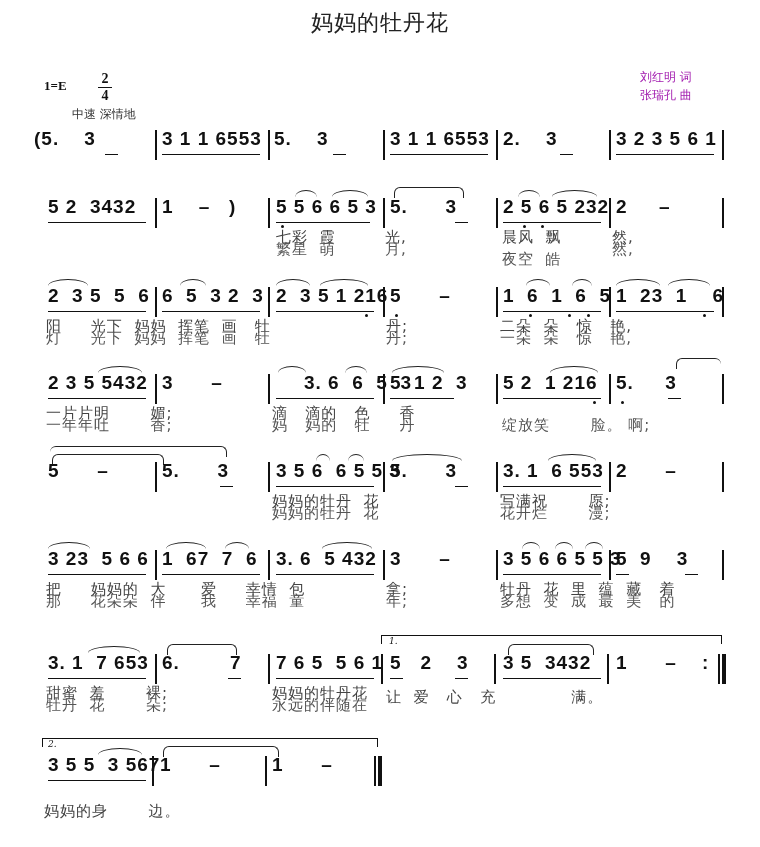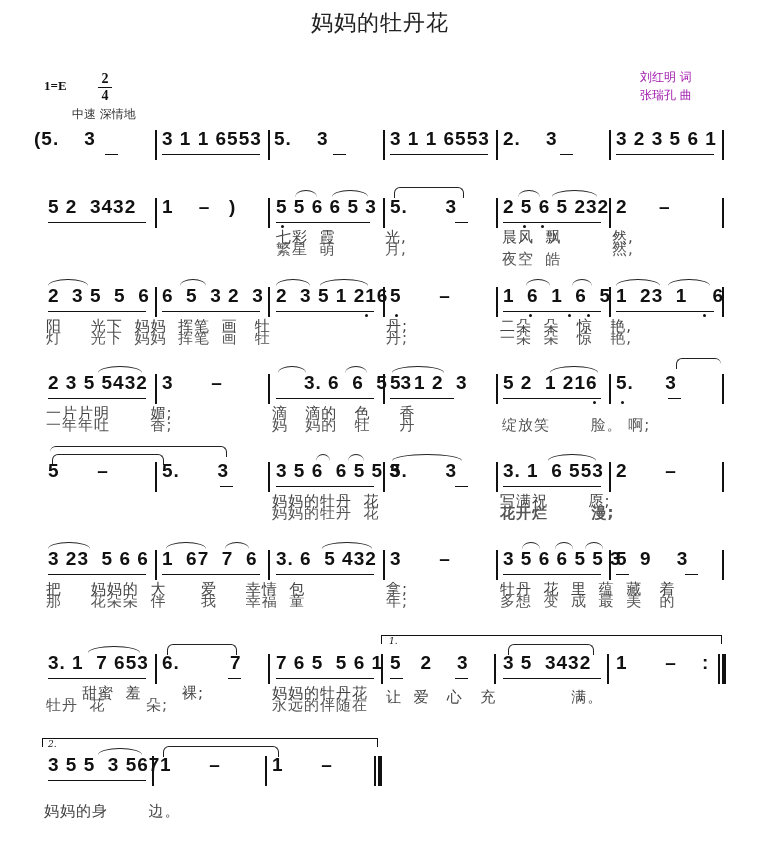--- a/index.html
+++ b/index.html
@@ -193,21 +193,21 @@
   <div class="ul1" style="left:276px;top:28px;width:98px;"></div>
   <div class="ul1" style="left:455px;top:28px;width:13px;"></div>
   <div class="ul1" style="left:503px;top:28px;width:98px;"></div>
   <div class="slur" style="left:316px;top:-4px;width:14px;"></div>
   <div class="slur" style="left:348px;top:-4px;width:16px;"></div>
   <div class="slur" style="left:392px;top:-4px;width:70px;"></div>
   <div class="slur" style="left:548px;top:-4px;width:48px;"></div>
   <span class="lyric" style="left:272px;top:34px;">妈妈的牡丹  花</span>
   <span class="lyric v2" style="left:272px;top:46px;">妈妈的牡丹  花</span>
   <span class="lyric" style="left:500px;top:34px;">写满祝       愿;</span>
-  <span class="lyric v2" style="left:500px;top:46px;font-weight:bold;">花开烂       漫;</span>
+  <span class="lyric v2" style="left:500px;top:46px;">花开烂       漫;</span>
 </div>
 
 <div class="row" style="top:546px;">
   <span class="notes" style="left:48px;">3 23  5 6 6</span>
   <div class="bar-line" style="left:155px;top:4px;"></div>
   <span class="notes" style="left:162px;">1  67  7  6</span>
   <div class="bar-line" style="left:268px;top:4px;"></div>
   <span class="notes" style="left:276px;">3. 6  5 432</span>
   <div class="bar-line" style="left:383px;top:4px;"></div>
   <span class="notes" style="left:390px;">3      –</span>
@@ -255,21 +255,21 @@
   <div class="endbar" style="left:722px;top:4px;"></div>
   <div class="ul1" style="left:48px;top:28px;width:98px;"></div>
   <div class="ul1" style="left:228px;top:28px;width:13px;"></div>
   <div class="ul1" style="left:276px;top:28px;width:98px;"></div>
   <div class="ul1" style="left:390px;top:28px;width:13px;"></div>
   <div class="ul1" style="left:455px;top:28px;width:13px;"></div>
   <div class="ul1" style="left:503px;top:28px;width:98px;"></div>
   <div class="slur" style="left:88px;top:-4px;width:52px;"></div>
   <div class="tie-bracket" style="left:167px;top:-6px;width:68px;"></div>
   <div class="tie-bracket" style="left:508px;top:-6px;width:84px;"></div>
-  <span class="lyric" style="left:46px;top:34px;margin-left:36px;">甜蜜  羞       裸;</span>
+  <span class="lyric" style="left:46px;top:34px;">甜蜜  羞       裸;</span>
   <span class="lyric v2" style="left:46px;top:46px;">牡丹  花       朵;</span>
   <span class="lyric" style="left:272px;top:34px;">妈妈的牡丹花</span>
   <span class="lyric v2" style="left:272px;top:46px;">永远的伴随在</span>
   <span class="lyric" style="left:386px;top:38px;">让  爱   心   充             满。</span>
 </div>
 
 <div class="row" style="top:752px;">
   <div class="volta" style="left:42px;top:-14px;width:334px;"></div>
   <span class="volta-label" style="left:48px;top:-13px;">2.</span>
   <span class="notes" style="left:48px;">3 5 5  3 567</span>

